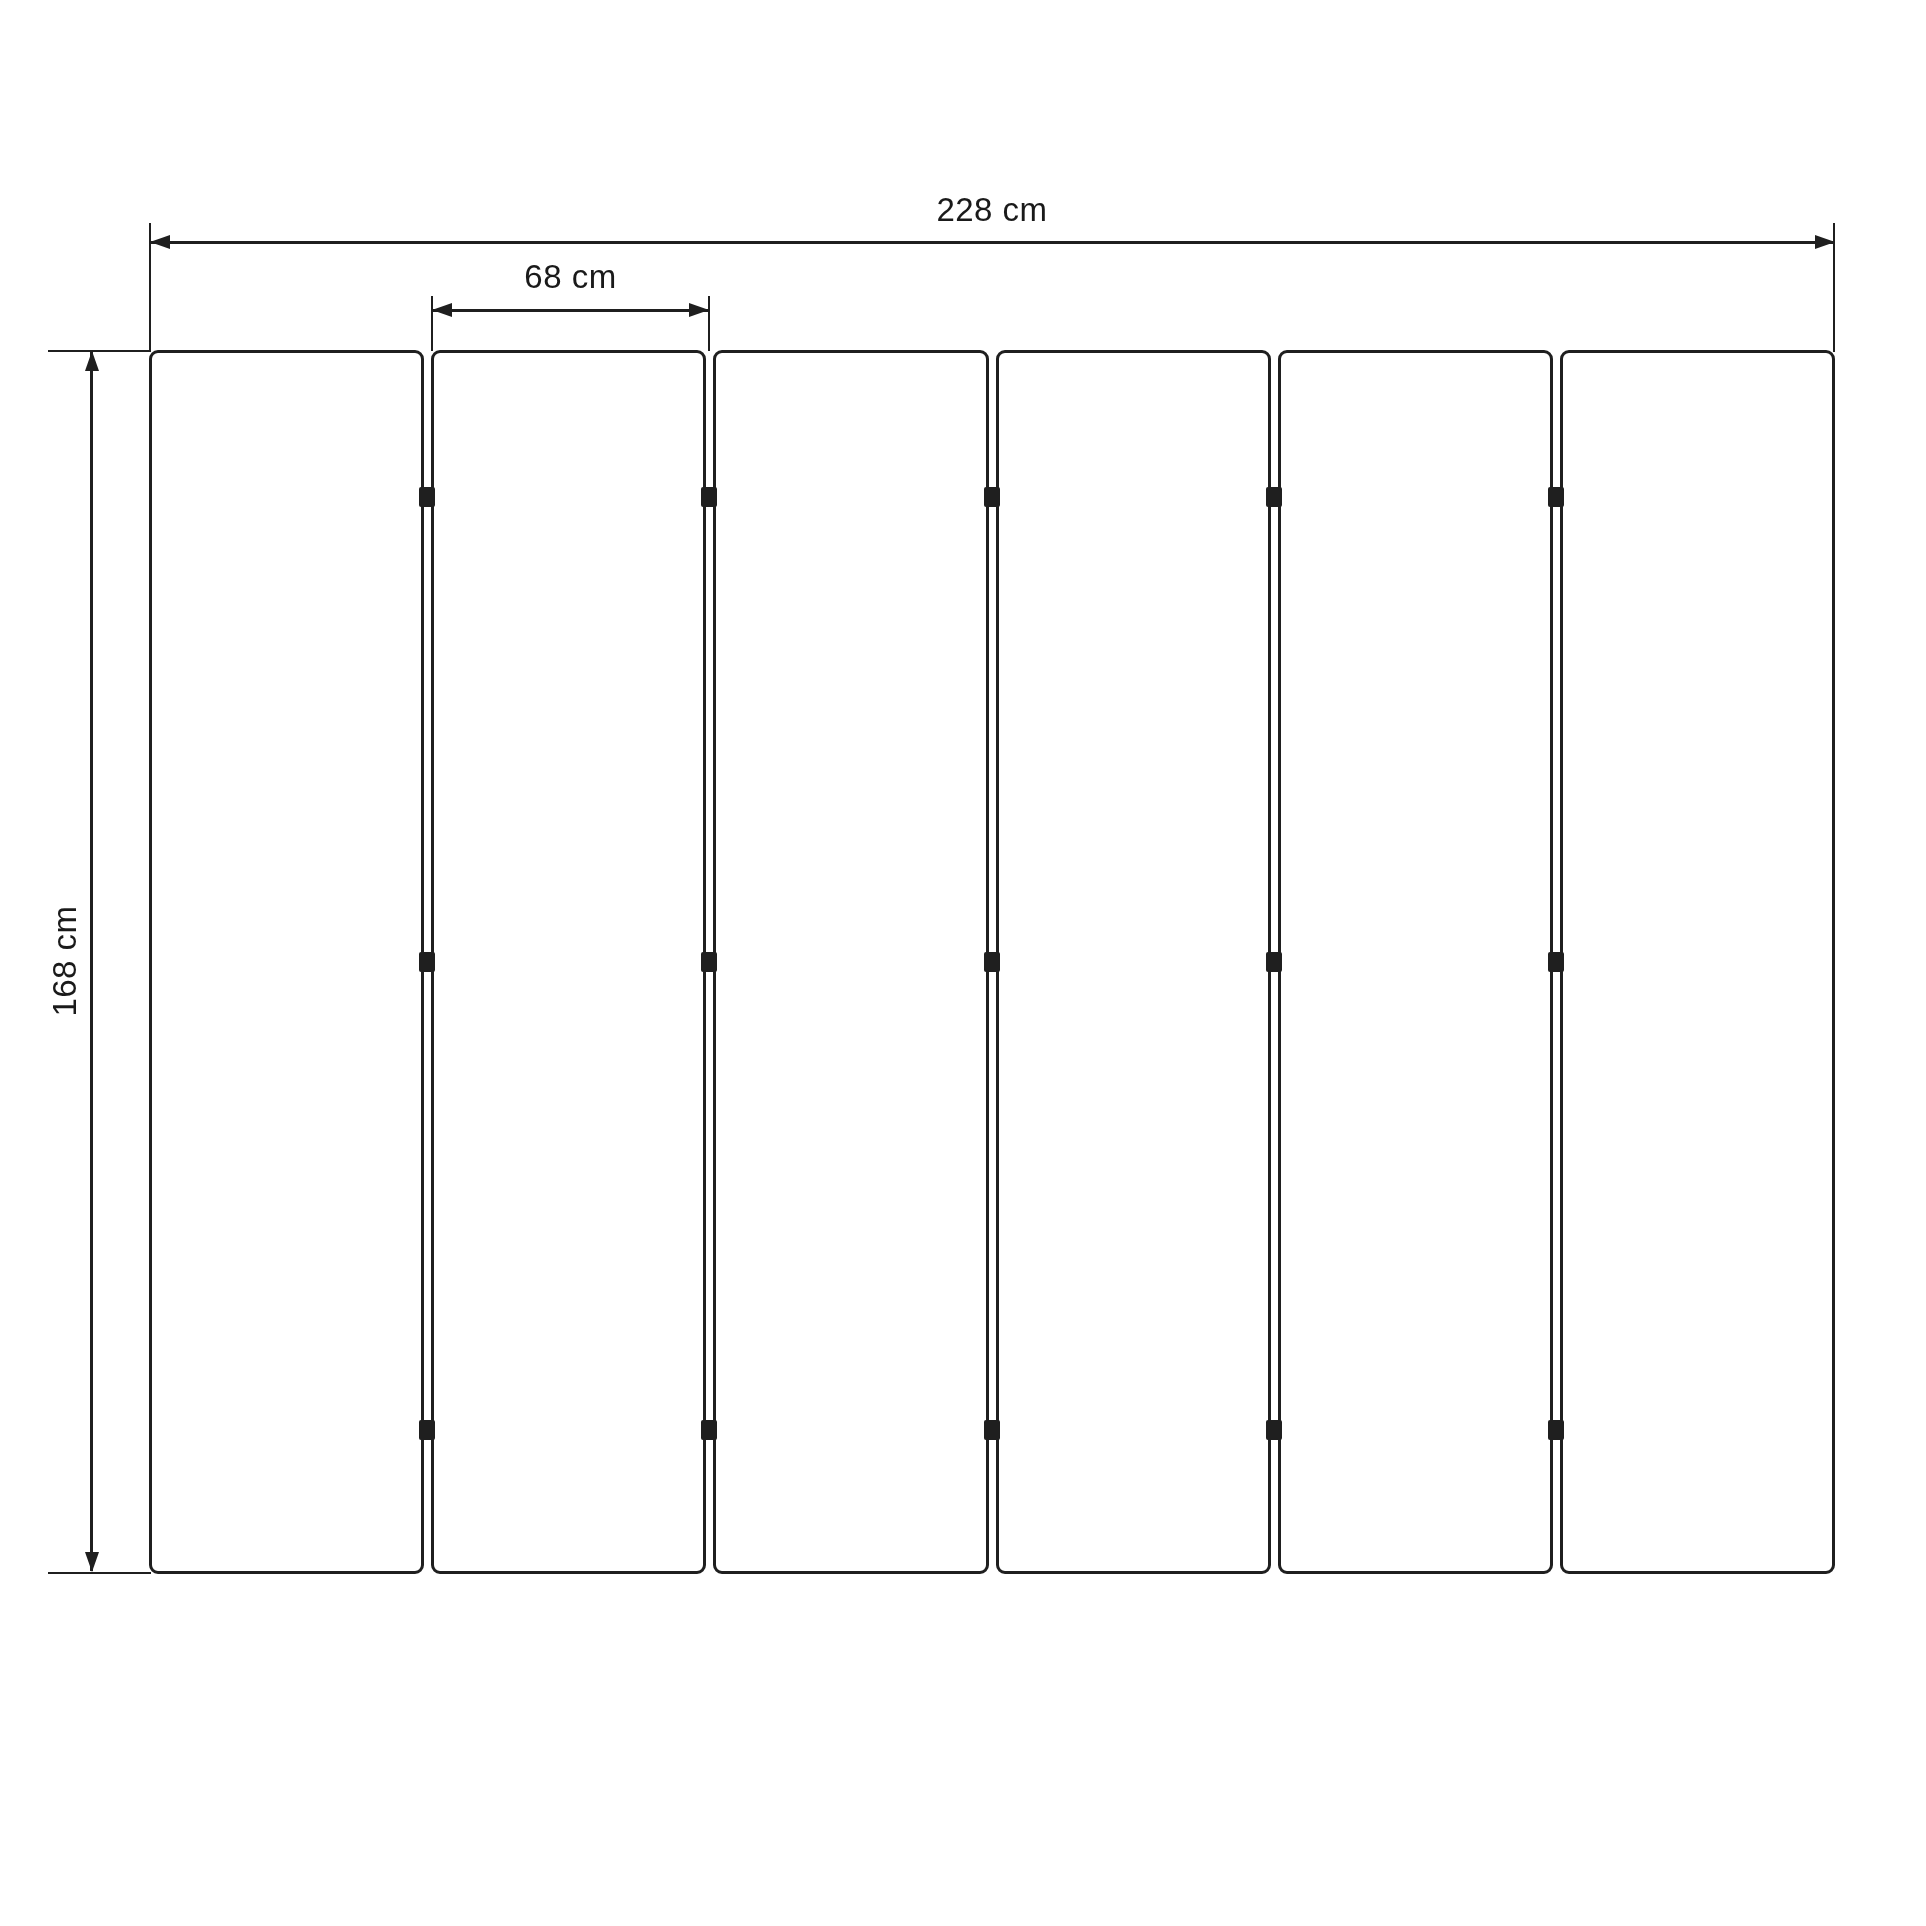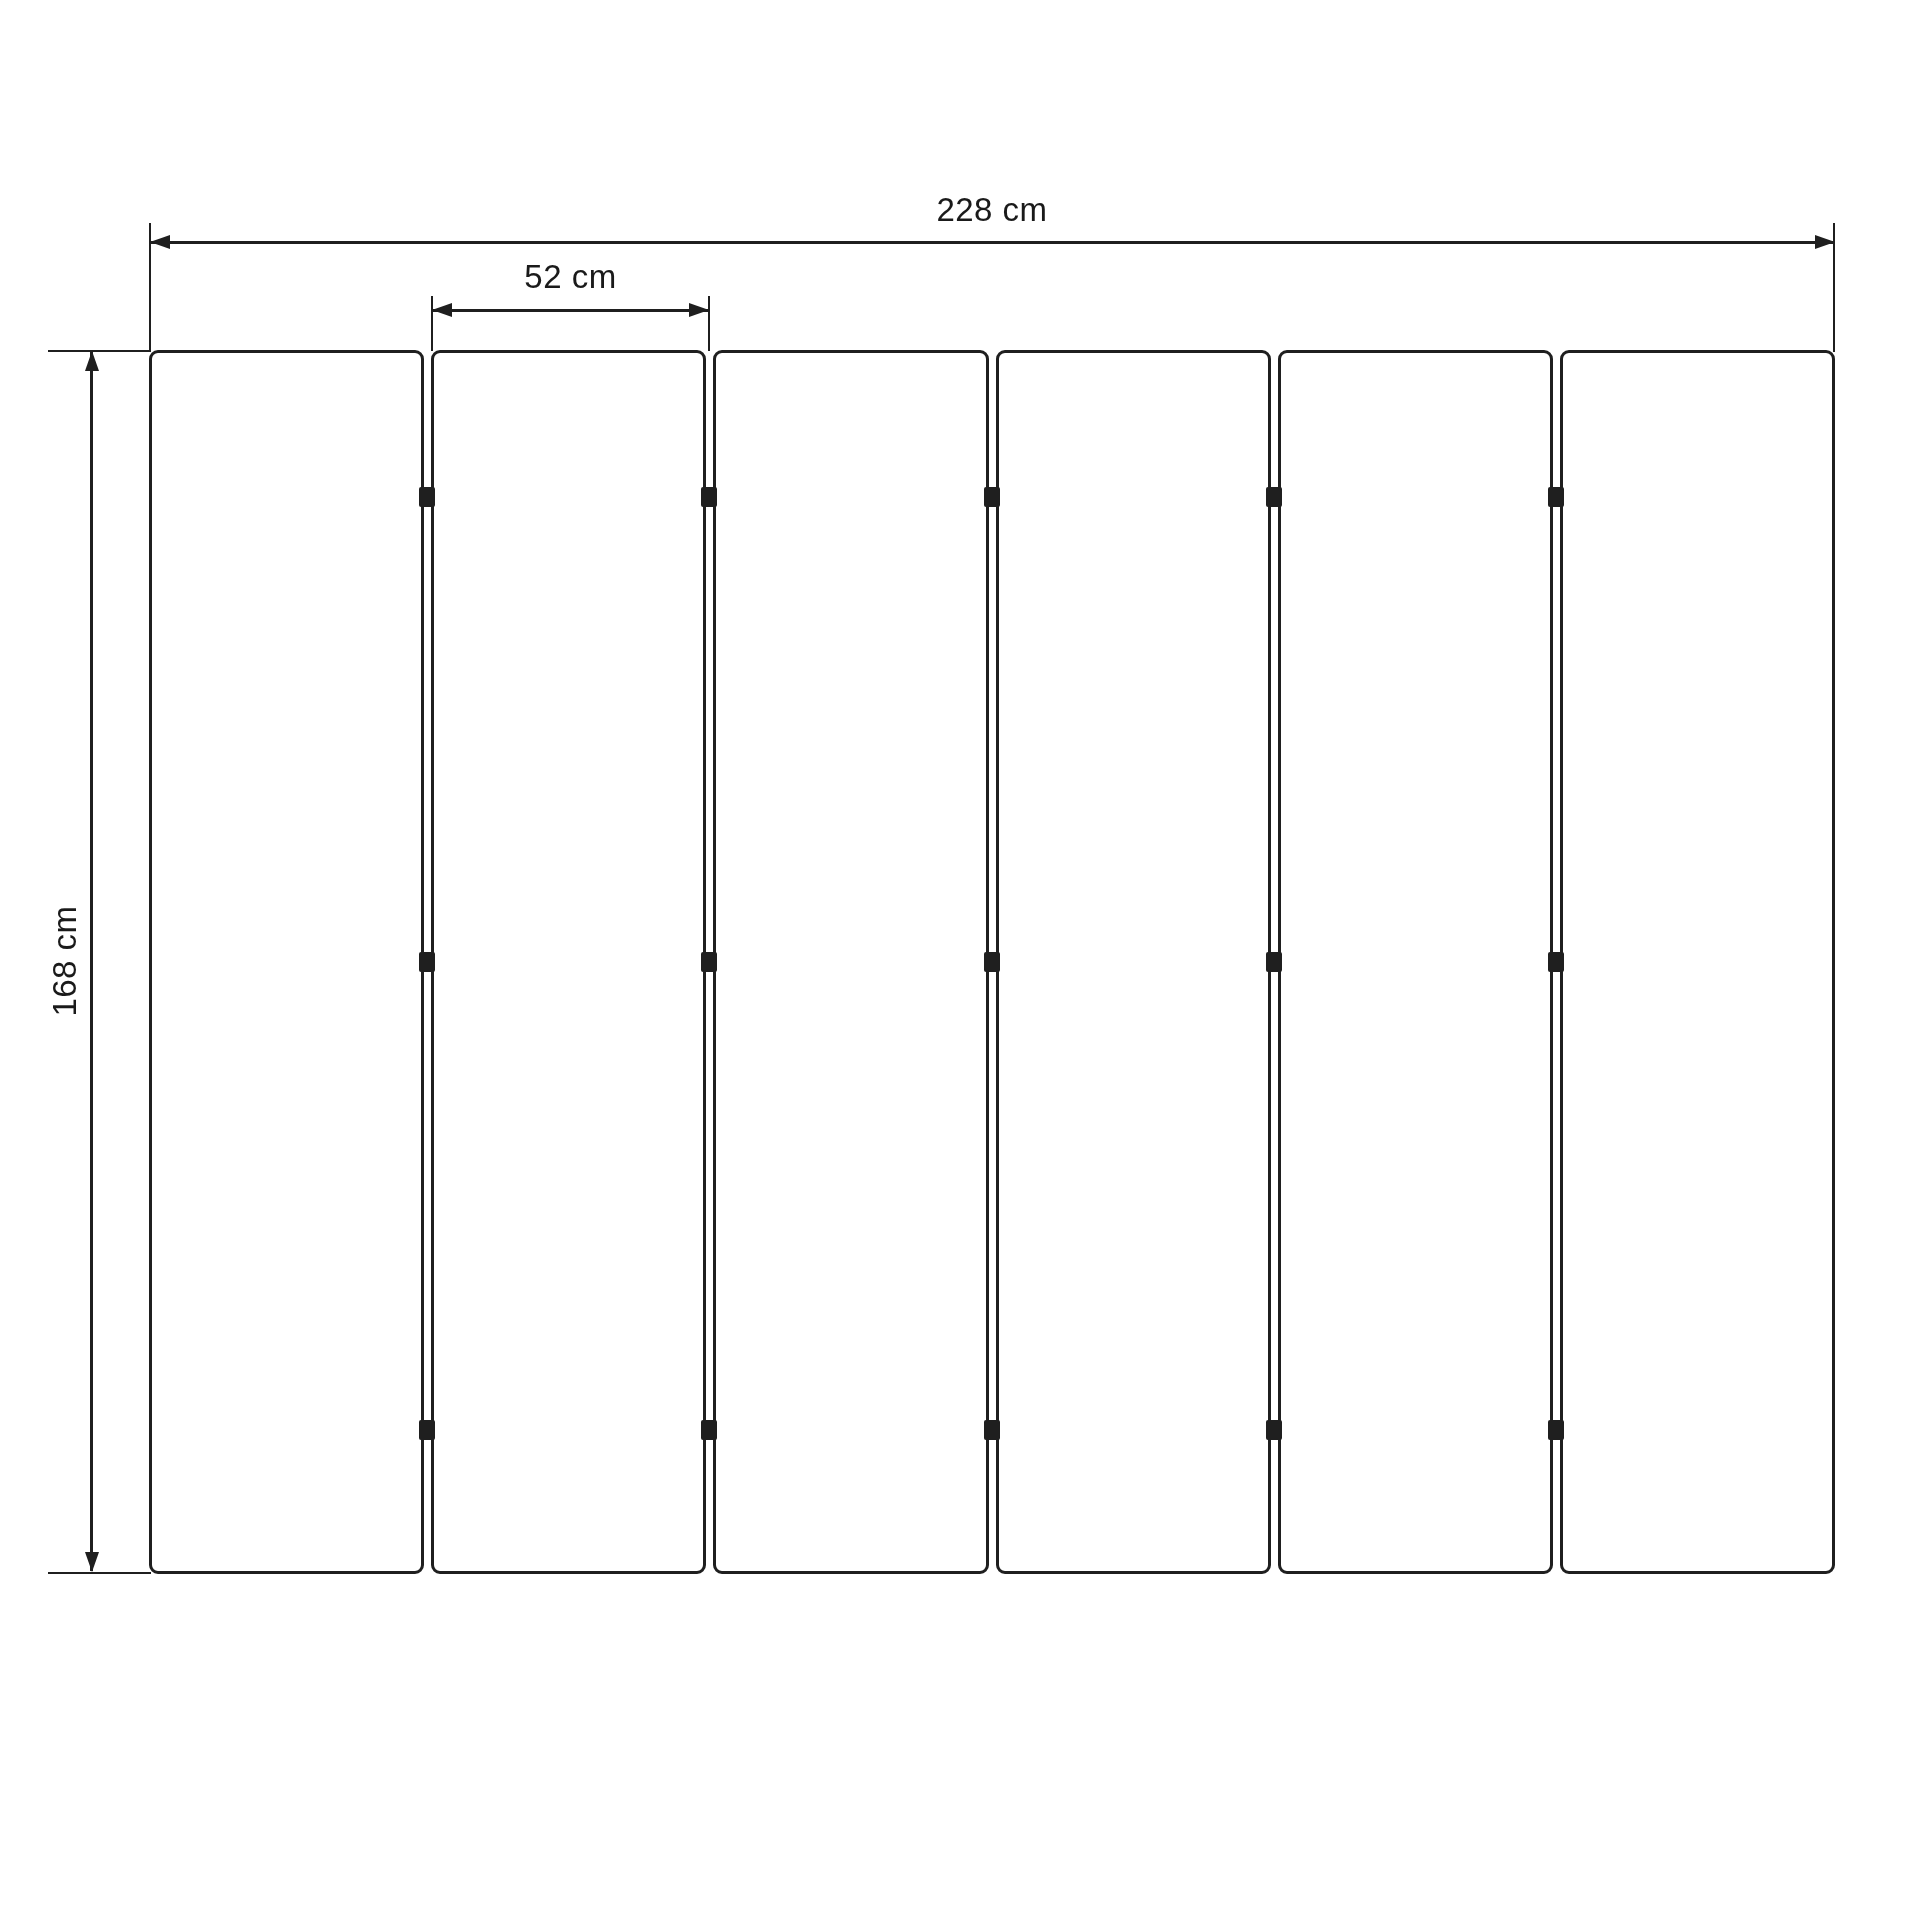--- a/index.html
+++ b/index.html
@@ -91,21 +91,21 @@
     <span class="arr right" style="left:1815px;top:235px"></span>
     <div class="lbl" style="left:150px;top:190px;width:1684px">228 cm</div>
   </div>
 
   <div>
     <div class="ext v" style="left:431px;top:296px;height:55px"></div>
     <div class="ext v" style="left:708px;top:296px;height:55px"></div>
     <div class="dline h" style="left:432px;top:309px;width:277px"></div>
     <span class="arr left" style="left:432px;top:303px"></span>
     <span class="arr right" style="left:689px;top:303px"></span>
-    <div class="lbl" style="left:432px;top:257px;width:277px">52 cm</div>
+    <div class="lbl" style="left:432px;top:257px;width:277px">68 cm</div>
   </div>
 
   <div>
     <div class="ext h" style="left:48px;top:350px;width:103px"></div>
     <div class="ext h" style="left:48px;top:1572px;width:103px"></div>
     <div class="dline v" style="left:90px;top:352px;height:1219px"></div>
     <span class="arr up" style="left:85px;top:351px"></span>
     <span class="arr down" style="left:85px;top:1552px"></span>
     <div class="lbl rot" style="left:65px;top:961px">168 cm</div>
   </div>

